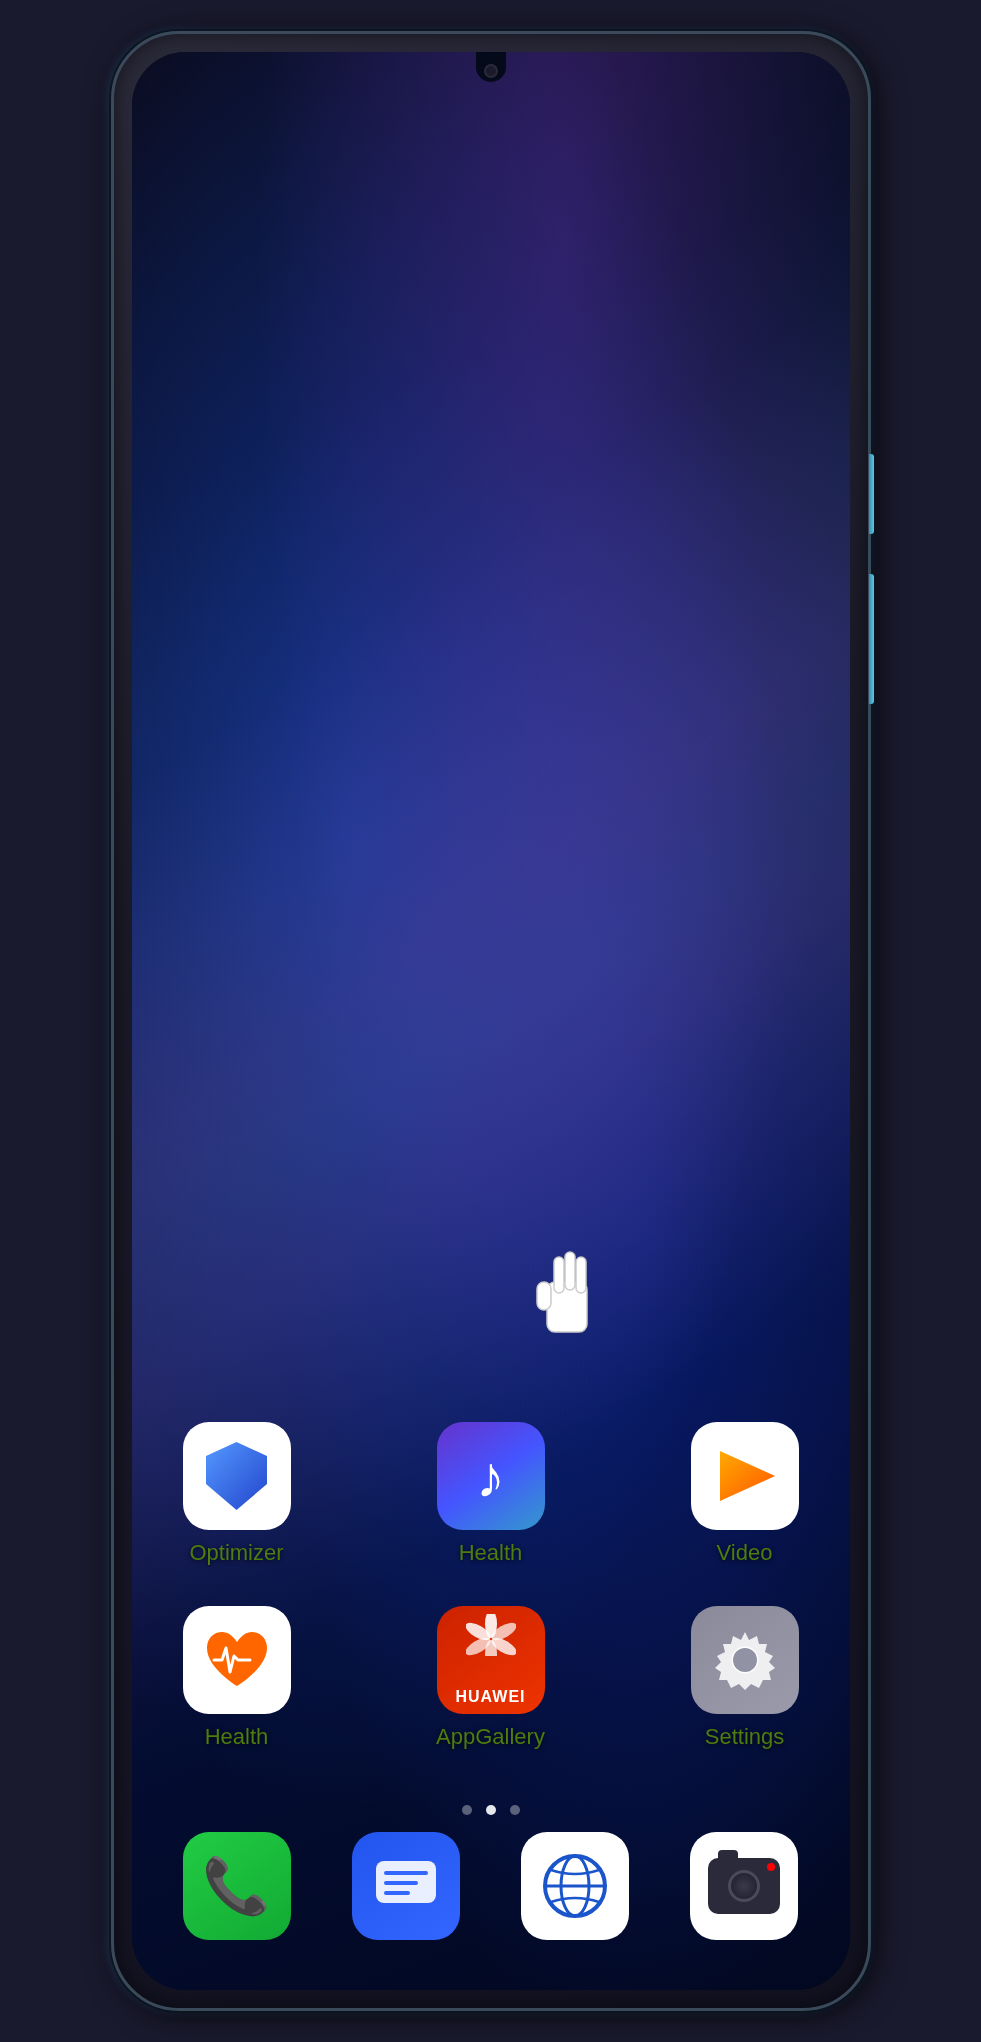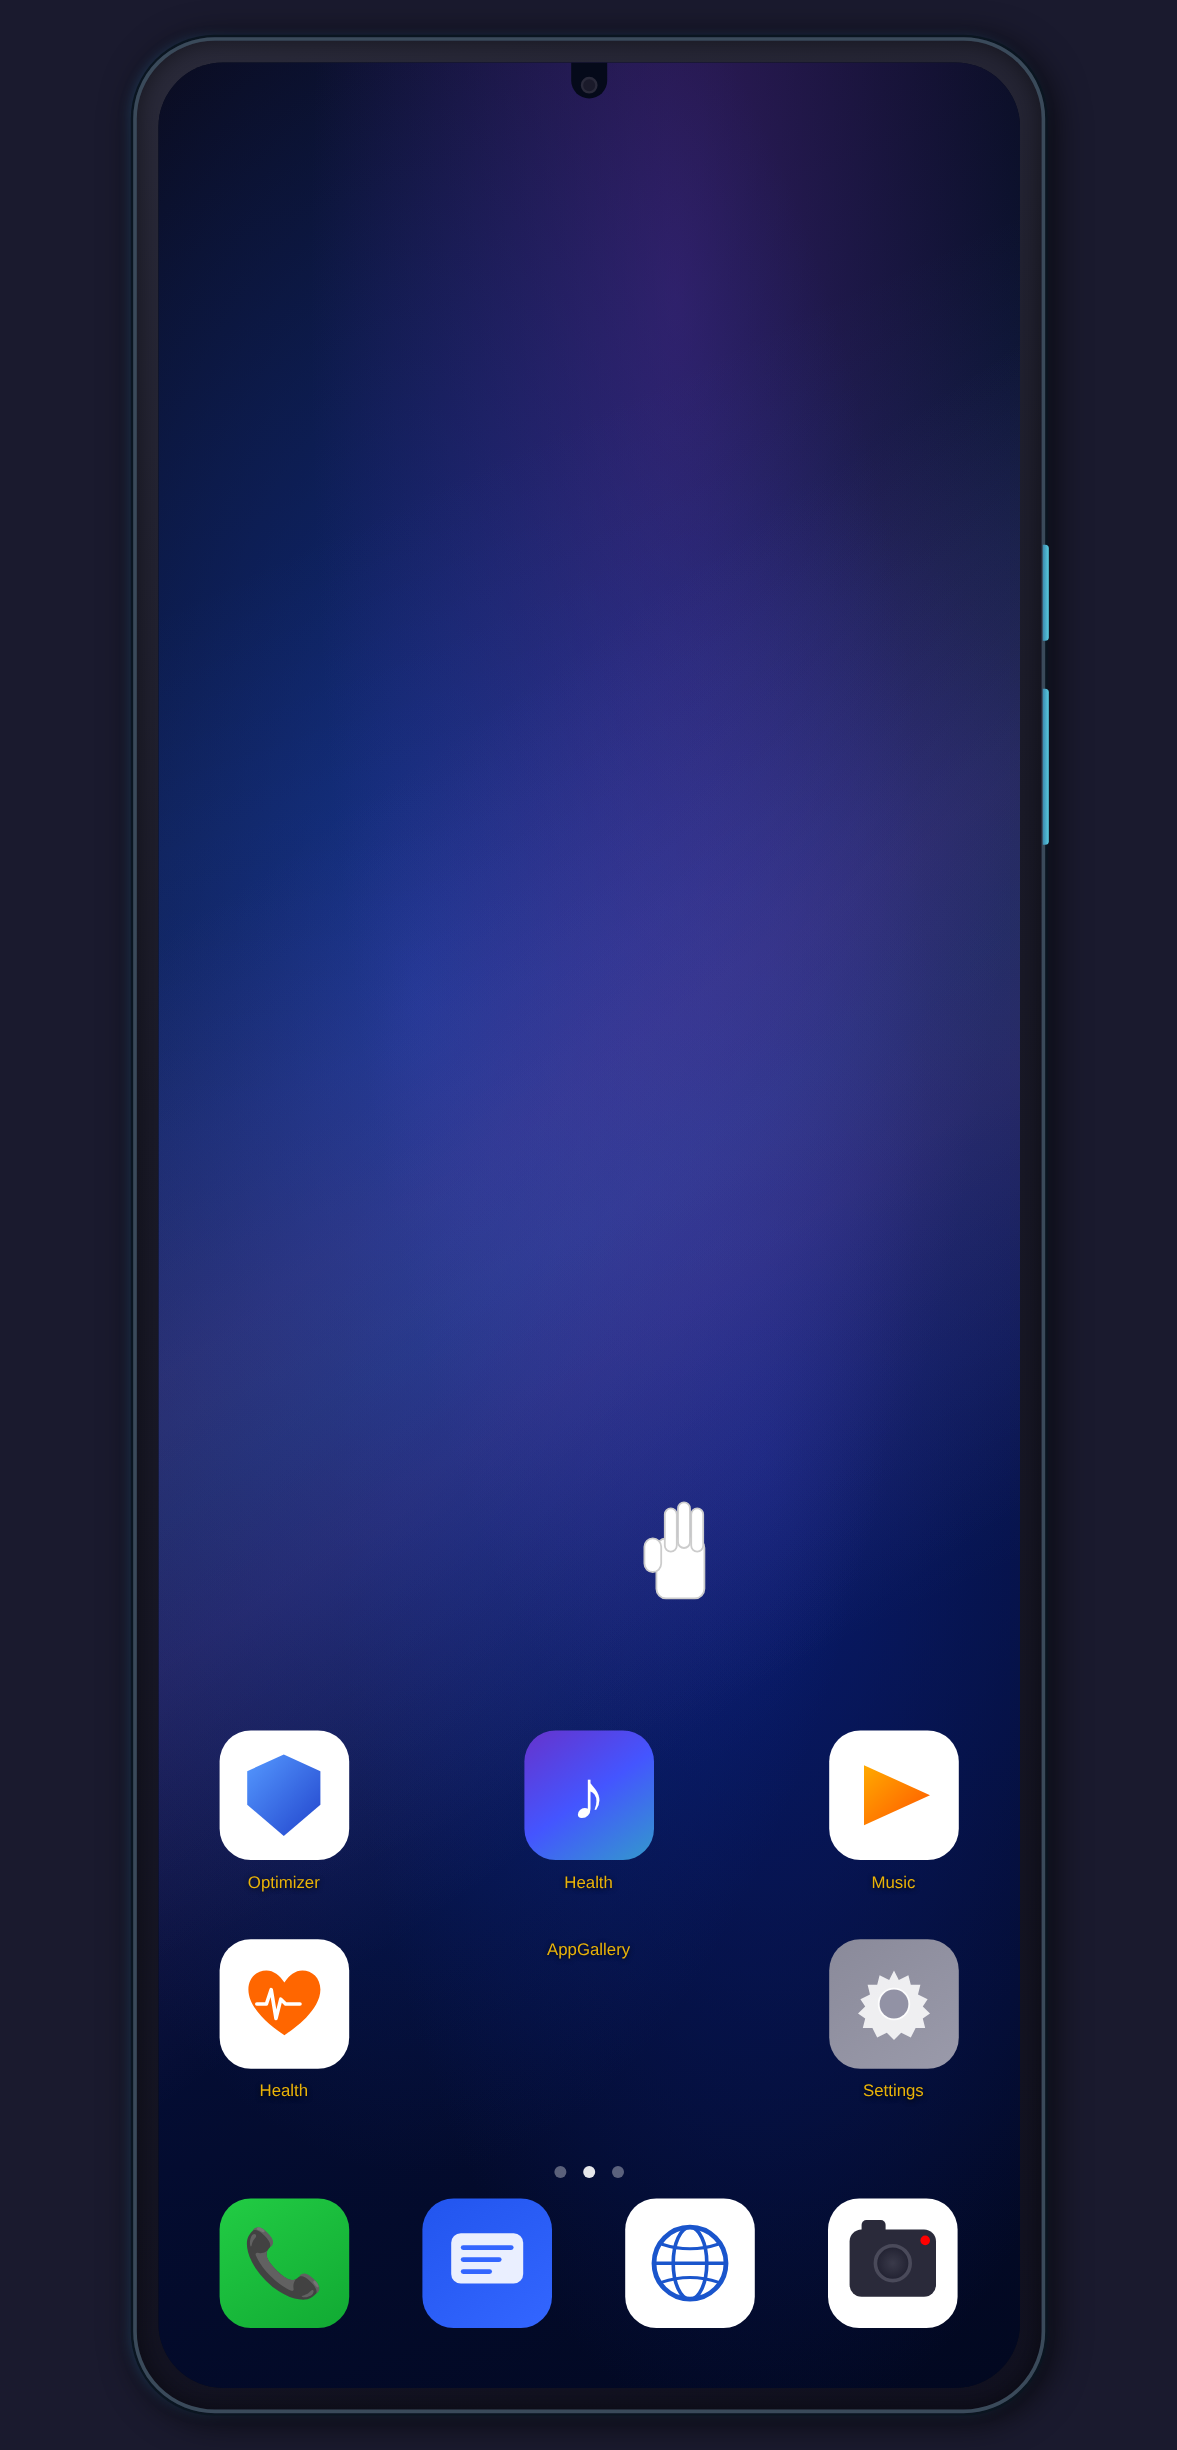--- a/index.html
+++ b/index.html
@@ -135,22 +135,22 @@
       border-radius: 26px;
       display: flex;
       align-items: center;
       justify-content: center;
       margin-bottom: 10px;
       position: relative;
       overflow: hidden;
     }
 
     .app-label {
-      color: #eab308;
-      font-size: 14px;
+      color: #4d7c0f;
+      font-size: 22px;
       font-weight: 400;
       text-shadow: 0 1px 4px rgba(0,0,0,0.8);
       text-align: left;
     }
 
     
     .icon-optimizer {
       background: white;
     }
 
@@ -365,40 +365,53 @@
             <svg width="70" height="60" viewBox="0 0 70 60">
               <path d="M10 5 L65 30 L10 55 Z" fill="url(#vidGrad)" rx="4"></path>
               <defs>
                 <linearGradient id="vidGrad" x1="0" y1="0" x2="1" y2="1">
                   <stop offset="0%" stop-color="#ffaa00"></stop>
                   <stop offset="100%" stop-color="#ff5500"></stop>
                 </linearGradient>
               </defs>
             </svg>
           </div>
-          <span class="app-label">Music</span>
+          <span class="app-label">Video</span>
         </div>
 
       </div>
 
       <div class="app-row">
 
         <div class="app-item">
           <div class="app-icon icon-health">
             <svg width="70" height="65" viewBox="0 0 70 65">
 
               <path d="M35 58 C35 58 5 40 5 20 C5 10 12 4 20 4 C26 4 31 8 35 14 C39 8 44 4 50 4 C58 4 65 10 65 20 C65 40 35 58 35 58 Z" fill="#ff6600"></path>
 
               <polyline points="12,32 20,32 24,20 28,44 32,28 36,32 44,32 48,32" fill="none" stroke="white" stroke-width="3" stroke-linejoin="round" stroke-linecap="round"></polyline>
             </svg>
           </div>
           <span class="app-label">Health</span>
         </div>
 
         <div class="app-item">
+          <div class="app-icon icon-appgallery" style="flex-direction: column; justify-content: flex-start; padding-top: 8px;">
+
+            <svg width="50" height="42" viewBox="0 0 50 42" class="huawei-flower-icon">
+
+              <ellipse cx="25" cy="10" rx="6" ry="14" fill="rgba(255,255,255,0.9)" transform="rotate(0 25 25)"></ellipse>
+              <ellipse cx="25" cy="10" rx="6" ry="14" fill="rgba(255,255,255,0.7)" transform="rotate(60 25 25)"></ellipse>
+              <ellipse cx="25" cy="10" rx="6" ry="14" fill="rgba(255,255,255,0.8)" transform="rotate(120 25 25)"></ellipse>
+              <ellipse cx="25" cy="10" rx="6" ry="14" fill="rgba(255,255,255,0.75)" transform="rotate(180 25 25)"></ellipse>
+              <ellipse cx="25" cy="10" rx="6" ry="14" fill="rgba(255,255,255,0.7)" transform="rotate(240 25 25)"></ellipse>
+              <ellipse cx="25" cy="10" rx="6" ry="14" fill="rgba(255,255,255,0.85)" transform="rotate(300 25 25)"></ellipse>
+            </svg>
+            <span class="huawei-text">HUAWEI</span>
+          </div>
           <span class="app-label">AppGallery</span>
         </div>
 
         <div class="app-item">
           <div class="app-icon icon-settings">
             <svg width="72" height="72" viewBox="0 0 72 72">
 
               <circle cx="36" cy="36" r="12" fill="rgba(255,255,255,0.6)" stroke="rgba(255,255,255,0.85)" stroke-width="3"></circle>
               <path d="
                 M36 8 L40 16 L48 12 L50 20 L58 20 L56 28 L64 32 L60 38 L66 44 L60 48 L62 56 L54 56 L50 64 L42 60 L36 66 L30 60 L22 64 L18 56 L10 56 L12 48 L6 44 L12 38 L8 32 L16 28 L14 20 L22 20 L24 12 L32 16 Z

